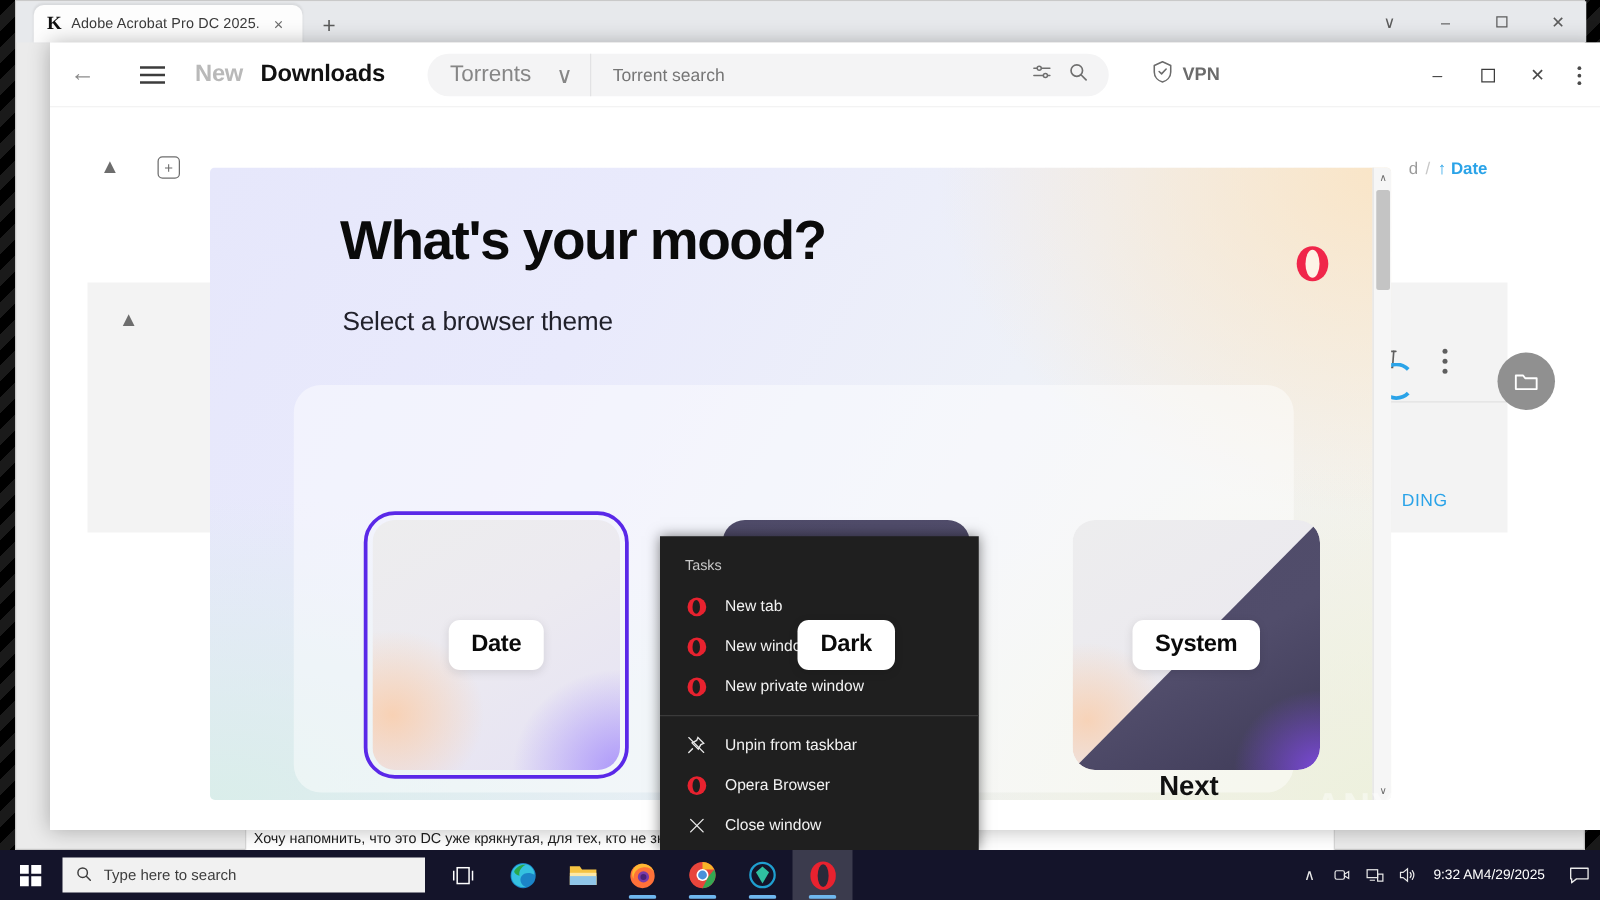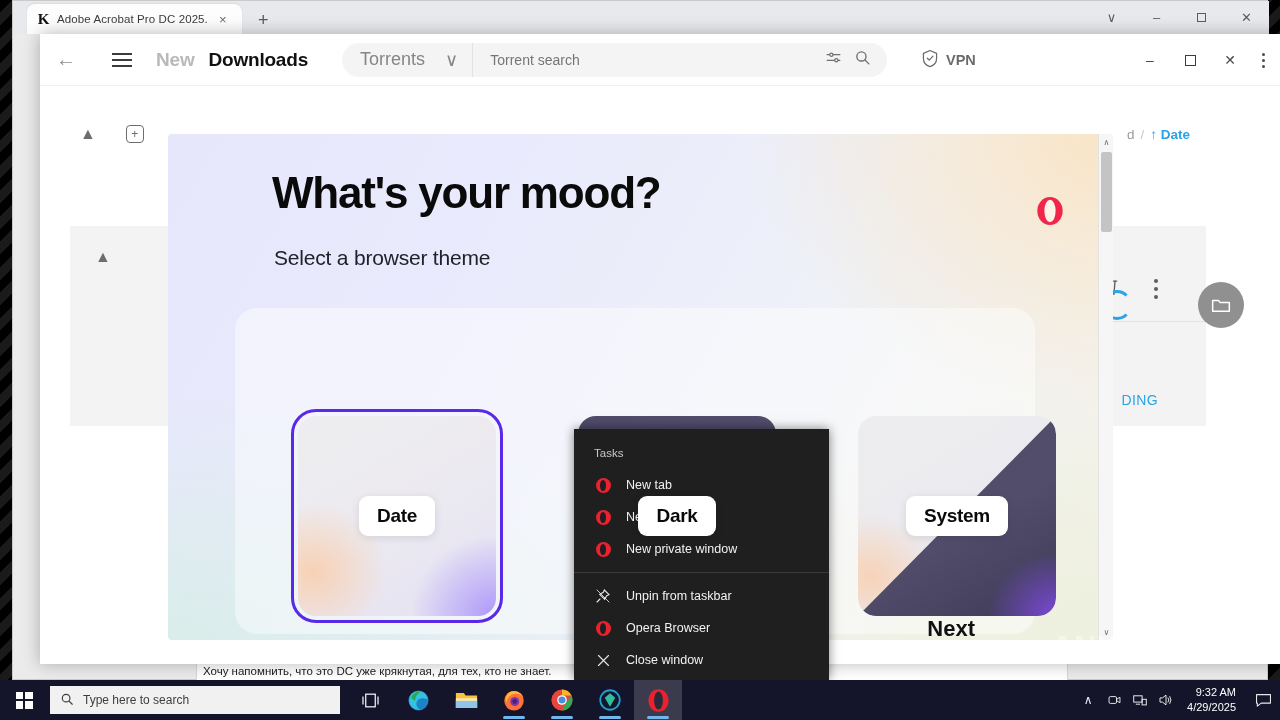--- a/index.html
+++ b/index.html
@@ -283,21 +283,20 @@
     font-size: 22px; font-weight: 700; color: #111; cursor: pointer;
   }
 
   
   .jumplist {
     position: absolute; left: 528px; top: 429px; width: 255px; height: 251px;
     background: #1f1f1f;
     box-shadow: 0 0 10px rgba(0,0,0,.5);
     color: #fff;
     padding-top: 12px;
-    margin-left: 46px;
   }
   .jl-header {
     font-size: 11.5px; color: #c8c8c8; padding: 6px 0 10px 20px;
   }
   .jl-item {
     display: flex; align-items: center; gap: 14px;
     height: 32px; padding-left: 20px; cursor: pointer;
     font-size: 12.5px; color: #f2f2f2;
   }
   .jl-sep { height: 1px; background: #3a3a3a; margin: 7px 0 7px 0; }
@@ -367,21 +366,21 @@
   }
   .tray {
     position: absolute; right: 0; height: 40px; display: flex;
     align-items: center; gap: 0; color: #fff;
   }
   .tray-ico {
     width: 26px; height: 40px; display: flex; align-items: center;
     justify-content: center; font-size: 12px; cursor: pointer; color: #e9e9e9;
   }
   .tray-clock {
-    display: flex; flex-direction: column; align-items: flex-end;
+    display: flex; flex-direction: row; align-items: flex-end;
     justify-content: center; font-size: 11px; color: #fff;
     padding: 0 10px 0 8px; line-height: 1.35; cursor: pointer;
   }
   .tray-action {
     width: 34px; height: 40px; display: flex; align-items: center;
     justify-content: center; cursor: pointer;
   }
 
   .sq { width: 9px; height: 9px; border: 1.3px solid currentColor; }
 </style>

